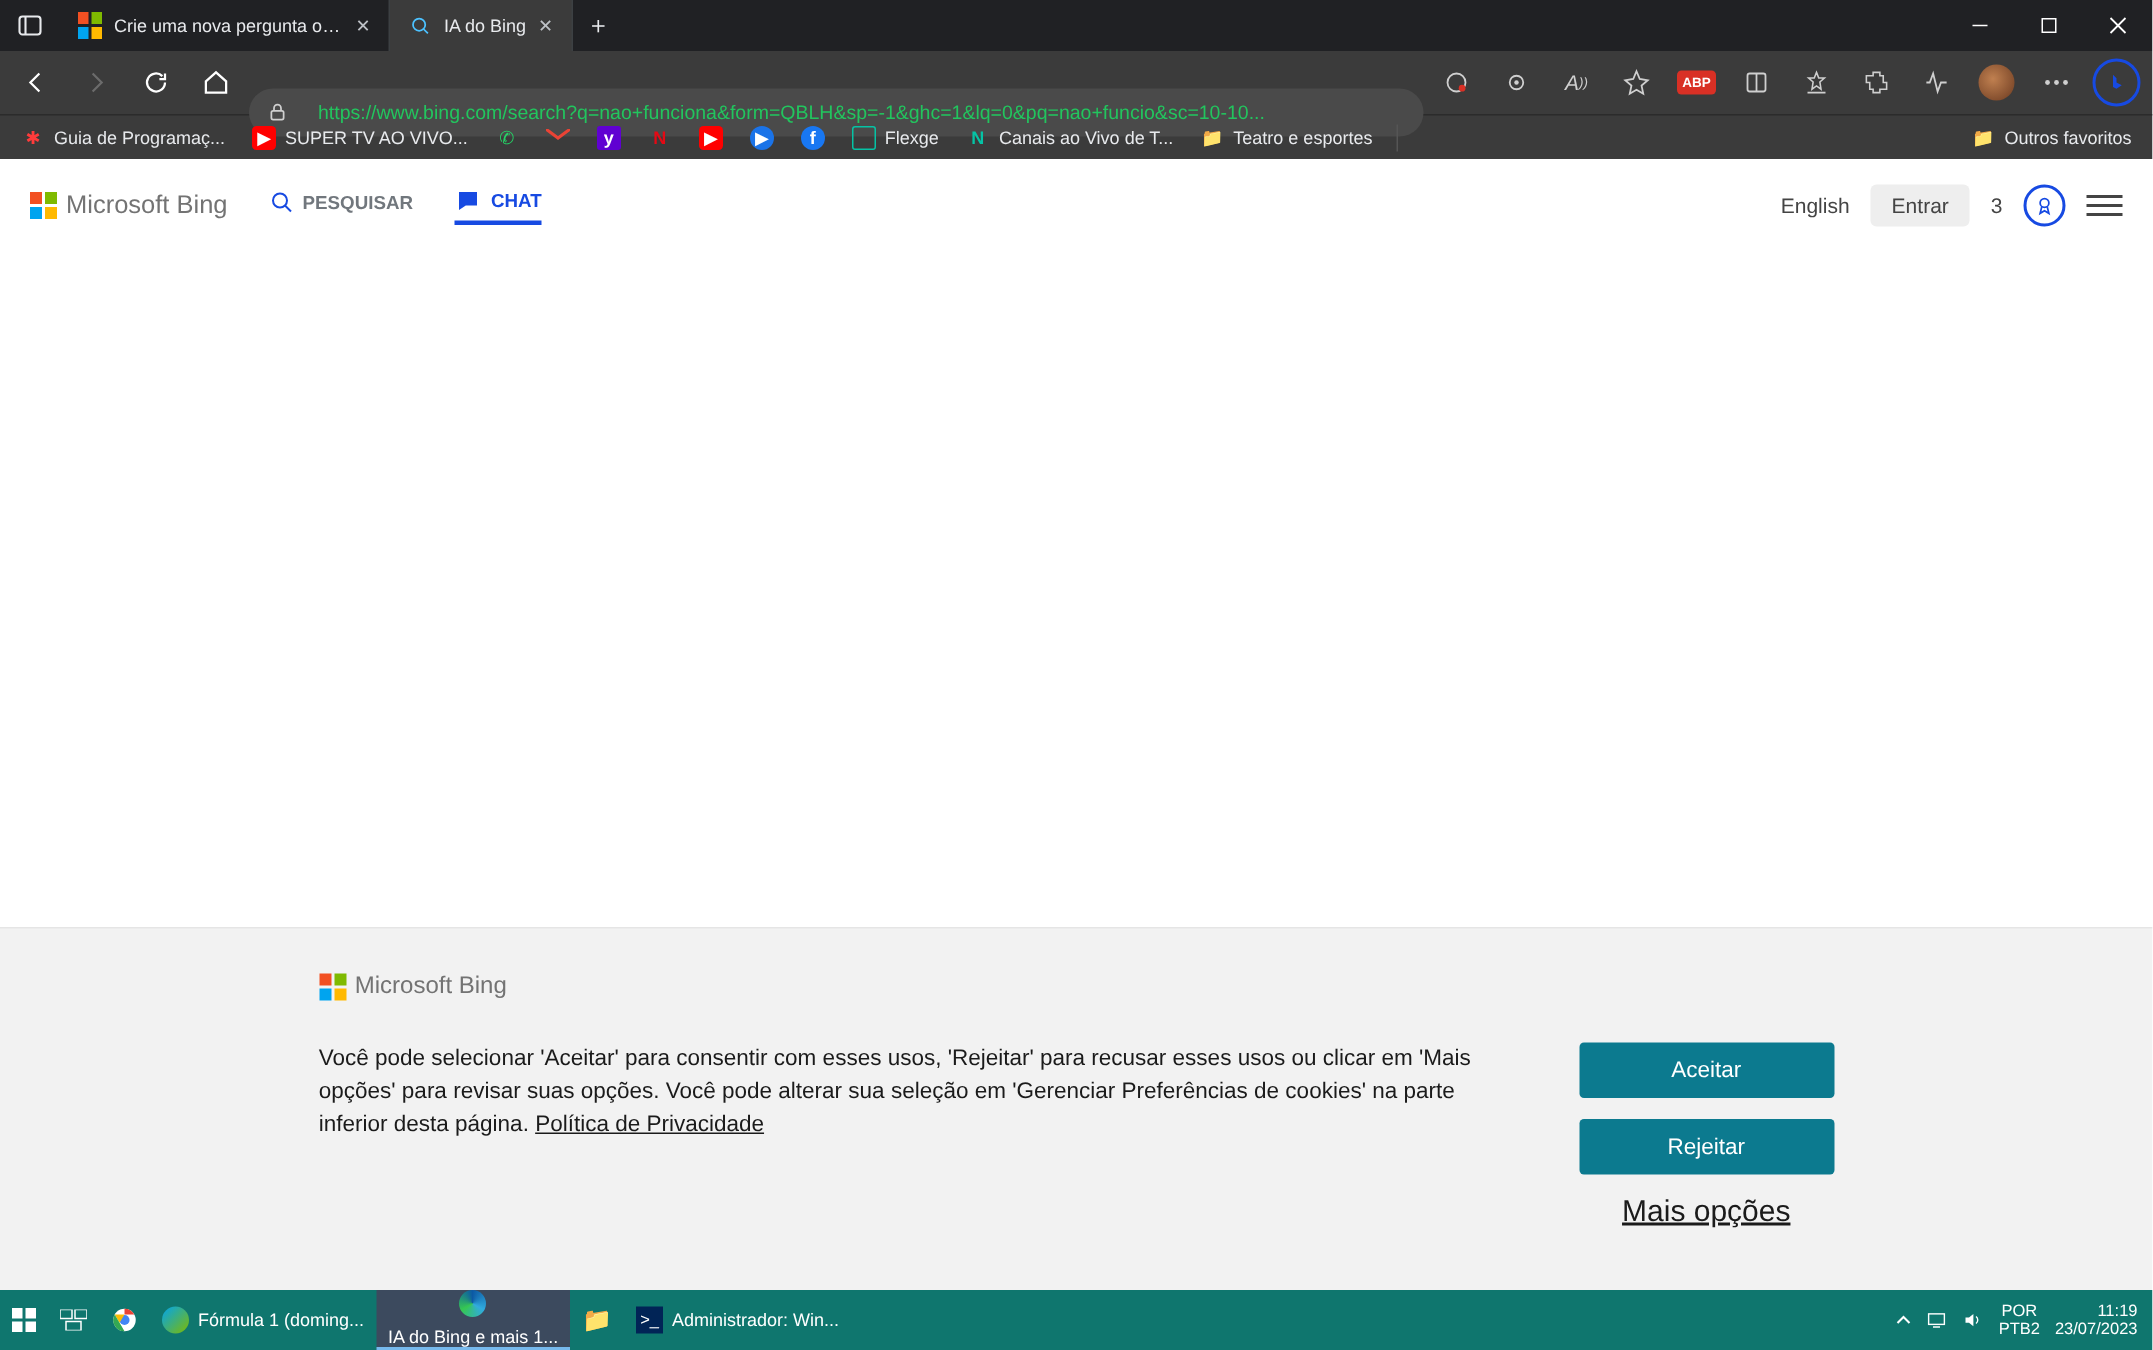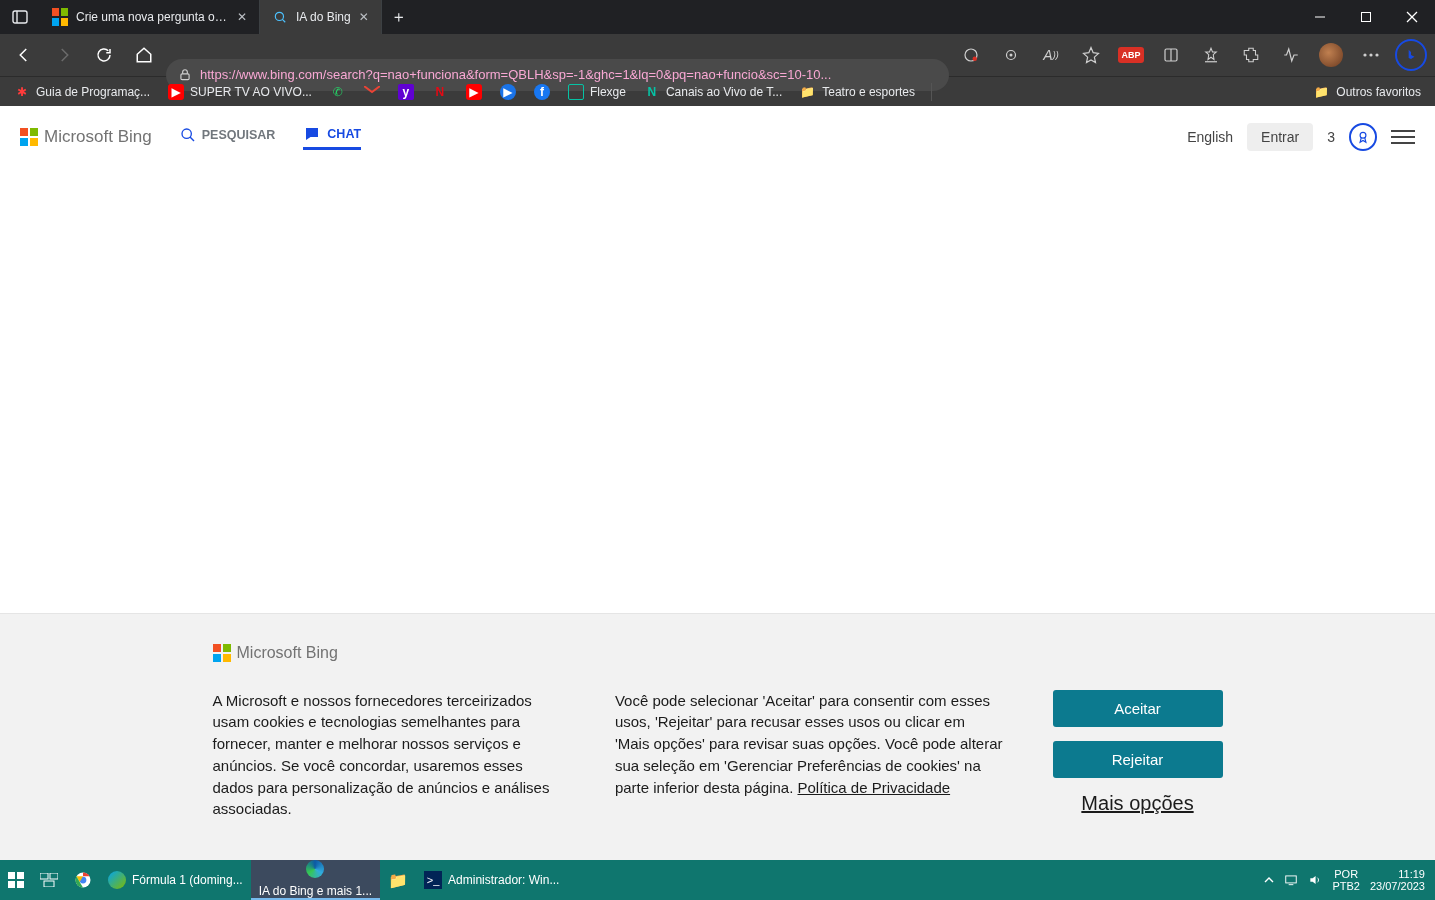--- a/index.html
+++ b/index.html
@@ -14,21 +14,21 @@
   .tab .favicon { width: 16px; height: 16px; display: flex; align-items: center; justify-content: center; }
   .tab .title { white-space: nowrap; overflow: hidden; text-overflow: ellipsis; color: #e8eaed; }
   .tab .close { margin-left: auto; color: #bdc1c6; }
   .newtab { width: 34px; display: flex; align-items: center; justify-content: center; color: #e8eaed; cursor: pointer; }
   .win-controls { display: flex; }
   .win-btn { width: 46px; display: flex; align-items: center; justify-content: center; color: #e8eaed; cursor: pointer; }
 
   
   .toolbar { height: 42px; background: #3b3b3b; display: flex; align-items: center; padding: 0 6px; gap: 4px; }
   .tbtn { width: 36px; height: 32px; display: flex; align-items: center; justify-content: center; color: #cfcfcf; cursor: pointer; border-radius: 4px; }
-  .address { flex: 1; height: 32px; background: #4a4a4a; border-radius: 16px; display: flex; align-items: center; padding: 0 12px; color: #f9a8d4; font-size: 13px; gap: 8px; overflow: hidden; margin-top: 39px; }
+  .address { flex: 1; height: 32px; background: #4a4a4a; border-radius: 16px; display: flex; align-items: center; padding: 0 12px; color: #22c55e; font-size: 13px; gap: 20px; overflow: hidden; margin-top: 39px; }
   .address .url { white-space: nowrap; overflow: hidden; text-overflow: ellipsis; flex: 1; }
   .avatar { width: 24px; height: 24px; border-radius: 50%; background: radial-gradient(circle at 40% 40%, #c08050, #6b3a20); }
   .bing-orbit { width: 32px; height: 32px; border-radius: 50%; border: 2px solid #174ae2; display: flex; align-items: center; justify-content: center; }
 
   
   .bookmarks { height: 30px; background: #3b3b3b; display: flex; align-items: center; padding: 0 8px; gap: 6px; font-size: 12px; color: #e8eaed; border-top: 1px solid #2b2b2b; }
   .bm { display: flex; align-items: center; gap: 6px; padding: 2px 6px; border-radius: 4px; cursor: pointer; max-width: 170px; white-space: nowrap; overflow: hidden; text-overflow: ellipsis; }
   .bm-icon { width: 16px; height: 16px; display:flex; align-items:center; justify-content:center; font-size:12px; }
   .bm-sep { width:1px; height:18px; background:#555; margin: 0 4px; }
   .bm-other { margin-left: auto; }
@@ -318,21 +318,20 @@
       <div class="cookie-logo">
         <span class="ms-squares">
             <span class="sq" style="background:#f25022"></span>
             <span class="sq" style="background:#7fba00"></span>
             <span class="sq" style="background:#00a4ef"></span>
             <span class="sq" style="background:#ffb900"></span>
           </span>
         <span>Microsoft Bing</span>
       </div>
       <div class="cookie-cols">
-        <div class="cookie-text" style="flex:1">A Microsoft e nossos fornecedores terceirizados usam cookies e tecnologias semelhantes para fornecer, manter e melhorar nossos serviços e anúncios. Se você concordar, usaremos esses dados para personalização de anúncios e análises associadas.</div>
         <div class="cookie-text" style="flex:1.1">
           <span>Você pode selecionar 'Aceitar' para consentir com esses usos, 'Rejeitar' para recusar esses usos ou clicar em 'Mais opções' para revisar suas opções. Você pode alterar sua seleção em 'Gerenciar Preferências de cookies' na parte inferior desta página.  </span>
           <a>Política de Privacidade</a>
         </div>
         <div class="cookie-buttons">
           <div class="cbtn">Aceitar</div>
           <div class="cbtn">Rejeitar</div>
           <div class="clink">Mais opções</div>
         </div>
       </div>

